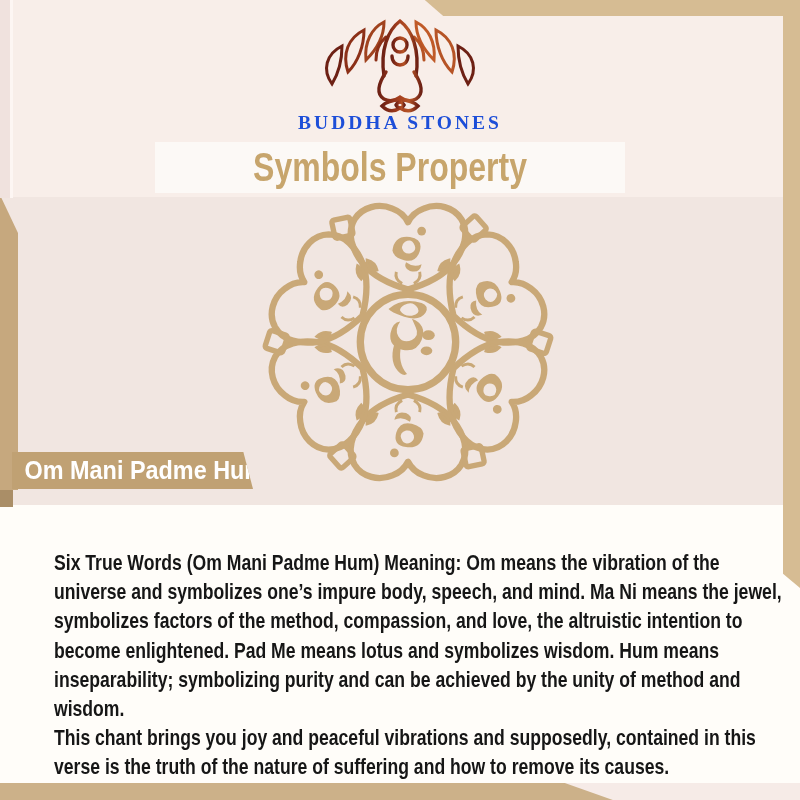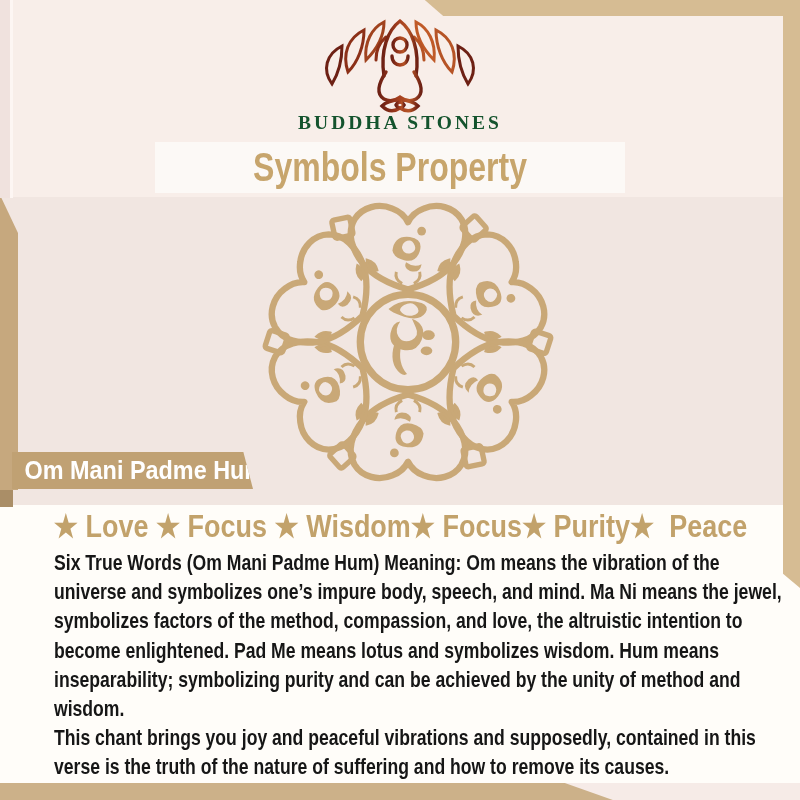--- a/index.html
+++ b/index.html
@@ -21,21 +21,21 @@
   .right-strip{position:absolute;left:783px;top:16px;width:17px;height:572px;background:#d6bc93;
     clip-path:polygon(0 0,100% 0,100% 100%,0 97.5%);}
   .left-tan-strip{position:absolute;left:0;top:198px;width:18px;height:292px;background:#c6a87e;
     clip-path:polygon(0 0,8% 0,100% 12%,100% 100%,0 100%);}
   .left-tan-dark{position:absolute;left:0;top:490px;width:13px;height:17px;background:#aa8e67;}
 
   
   .logo-wrap{position:absolute;left:318px;top:18px;width:164px;height:104px;}
   .brand{position:absolute;left:0;top:112px;width:800px;text-align:center;
     font-family:"Liberation Serif",serif;font-size:19.5px;letter-spacing:3px;
-    color:#14532d;font-weight:600;}
+    color:#1d4ed8;font-weight:600;}
   .title-box{position:absolute;left:155px;top:142px;width:470px;height:51px;background:#fcf9f6;}
   .title-text{width:100%;text-align:center;line-height:51px;font-size:40px;font-weight:700;
     color:#c7a56c;transform:scaleX(0.8);transform-origin:center;white-space:nowrap;}
 
   
   .mandala-wrap{position:absolute;left:262px;top:196px;width:292px;height:292px;}
 
   
   .ribbon{position:absolute;left:12px;top:452px;width:241px;height:37px;background:#c0a173;
     clip-path:polygon(0 0,96% 0,100% 100%,0 100%);}
@@ -158,23 +158,20 @@
         <ellipse cx="21" cy="-7" rx="6.5" ry="5"></ellipse>
         <ellipse cx="19" cy="9" rx="6" ry="4.5"></ellipse>
       </g>
     </svg>
   </div>
 
   <div class="ribbon">
     <span class="ribbon-text">Om Mani Padme Hum</span>
   </div>
 
-  <div class="traits-line">
-    <span class="traits-inner">★ Love ★ Focus ★ Wisdom★ Focus★ Purity★  Peace</span>
-  </div>
 
   <div class="desc">
     <div class="desc-line">Six True Words (Om Mani Padme Hum) Meaning: Om means the vibration of the</div>
     <div class="desc-line">universe and symbolizes one’s impure body, speech, and mind. Ma Ni means the jewel,</div>
     <div class="desc-line">symbolizes factors of the method, compassion, and love, the altruistic intention to</div>
     <div class="desc-line">become enlightened. Pad Me means lotus and symbolizes wisdom. Hum means</div>
     <div class="desc-line">inseparability; symbolizing purity and can be achieved by the unity of method and</div>
     <div class="desc-line">wisdom.</div>
     <div class="desc-line">This chant brings you joy and peaceful vibrations and supposedly, contained in this</div>
     <div class="desc-line">verse is the truth of the nature of suffering and how to remove its causes.</div>

